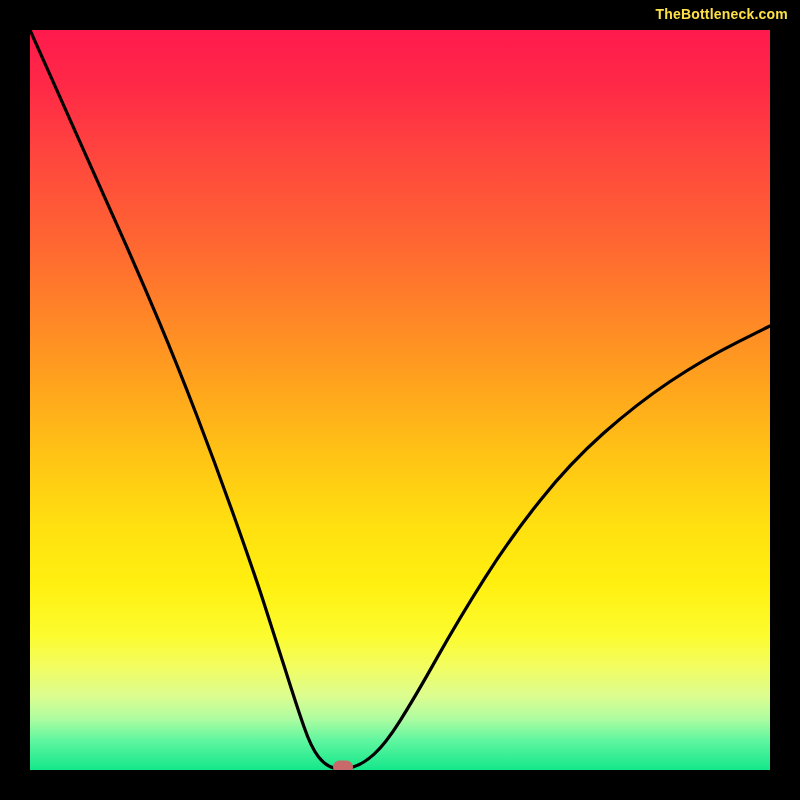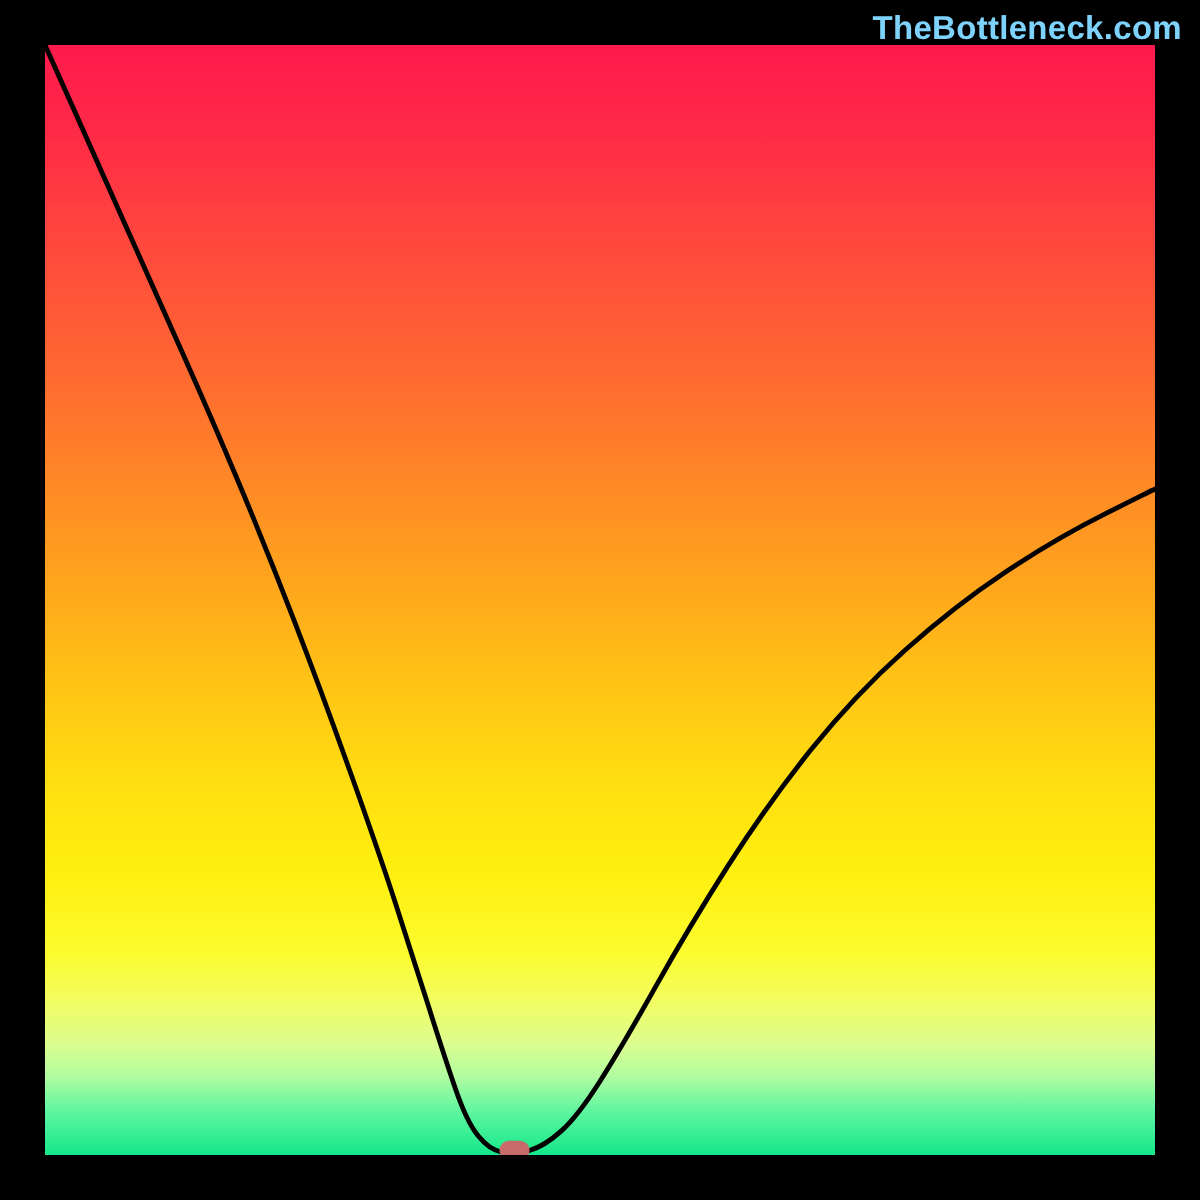--- a/index.html
+++ b/index.html
@@ -14,22 +14,22 @@
   .frame {
     position: relative;
     width: 800px;
     height: 800px;
     background: #000;
   }
   .watermark {
     position: absolute;
     top: 6px;
     right: 12px;
-    color: #7dd3fc;
-    font-size: 22px;
+    color: #fde047;
+    font-size: 14px;
     font-weight: 600;
     letter-spacing: 0.2px;
     z-index: 10;
   }
   .plot-area {
     position: absolute;
     left: 30px;
     top: 30px;
     width: 740px;
     height: 740px;

